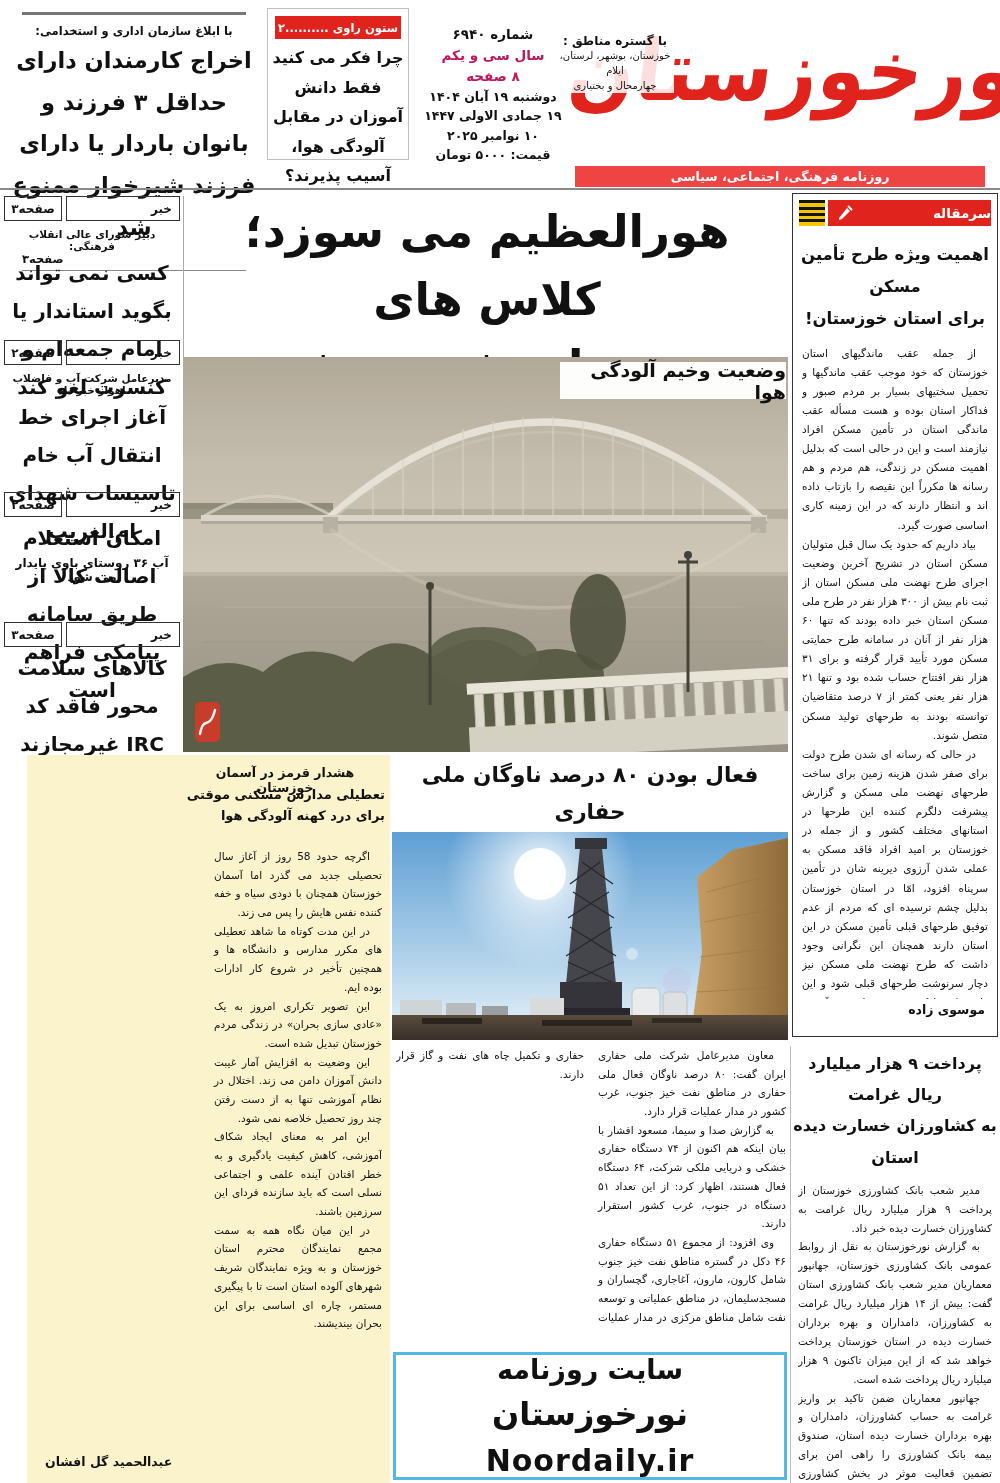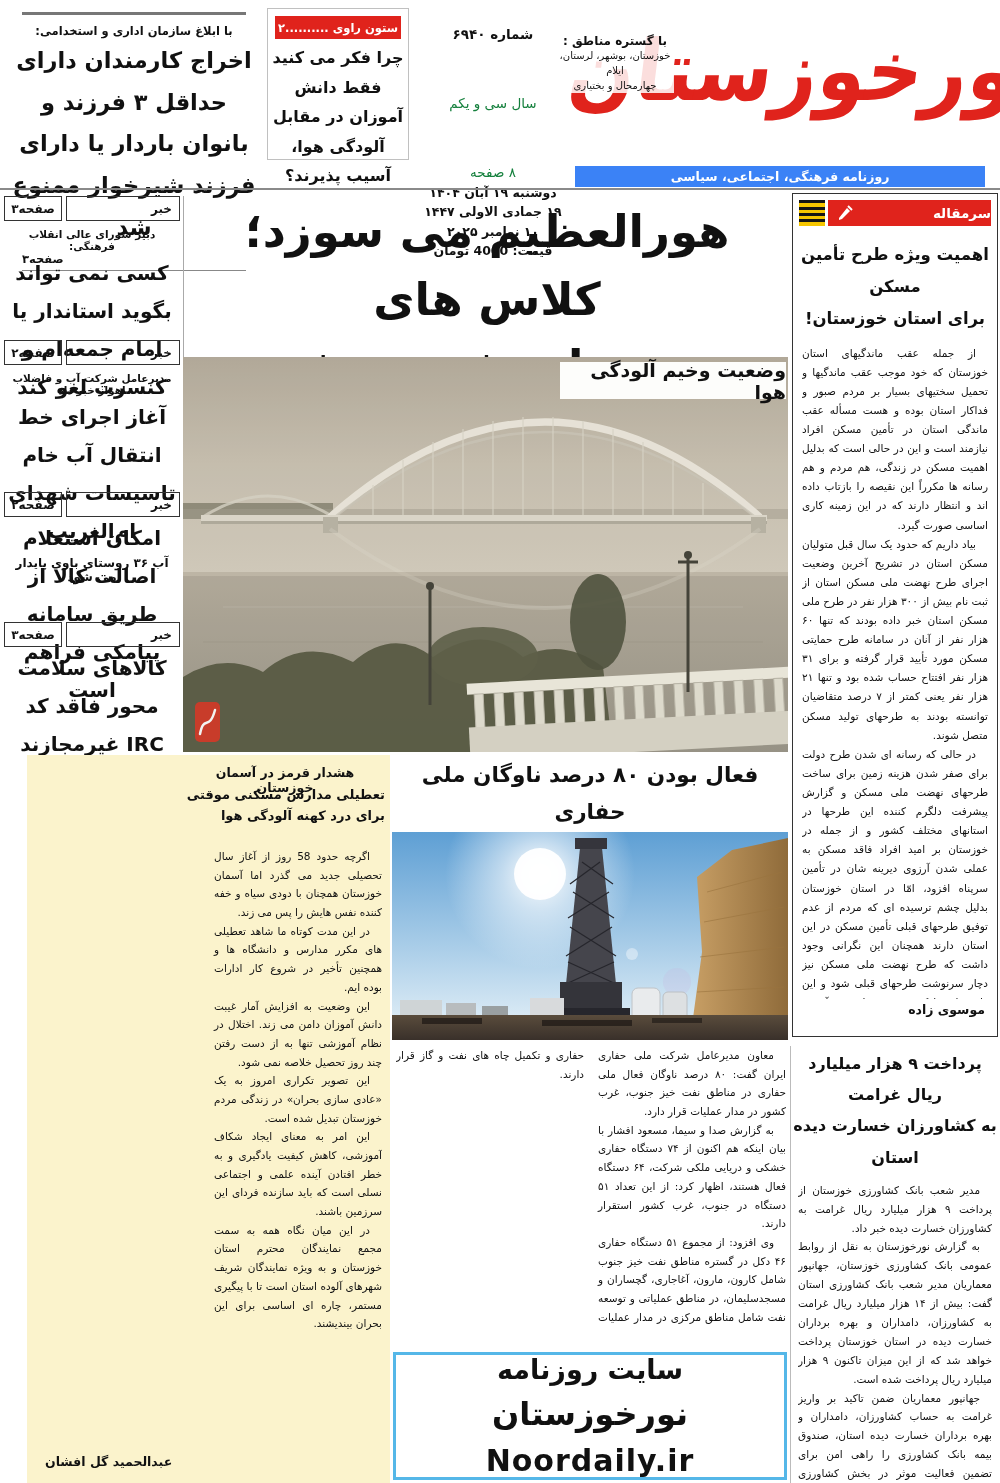--- a/index.html
+++ b/index.html
@@ -15,28 +15,28 @@
   .logo {
     left:618px; top:-14px; width:380px; height:170px;
     display:flex; align-items:center; justify-content:center;
     color:#e0231c; font-weight:bold; font-size:78px;
     transform:skewX(-7deg) scaleY(1.08); white-space:nowrap; overflow:visible;
   }
   .coverage { left:556px; top:34px; width:118px; text-align:center; background:rgba(255,255,255,.85); }
   .coverage .cv-title { font-size:12px; font-weight:bold; }
   .coverage .cv-line { font-size:10px; line-height:1.5; }
   .tagline-bar {
-    left:575px; top:166px; width:410px; height:21px; background:#3b82f6;
+    left:575px; top:166px; width:410px; height:21px; background:#ef4444;
     color:#fff; font-weight:bold; font-size:12.5px;
     display:flex; align-items:center; justify-content:center;
   }
   .issue-info { left:413px; top:24px; width:160px; text-align:center; }
   .issue-info div { line-height:1.55; }
   .ii-num   { font-size:13.5px; font-weight:bold; }
-  .ii-pink  { font-size:13.5px; font-weight:normal; color:#15803d;margin-top:48px; }
+  .ii-pink  { font-size:13.5px; font-weight:bold; color:#be185d; }
   .ii-date  { font-size:12.5px; font-weight:bold; }
 
   .ravi-box { left:267px; top:8px; width:142px; height:152px; border:1px solid #c0c0c0; background:#fff; }
   .ravi-head {
     margin:7px 7px 2px 7px; height:23px; background:#e0231c; color:#fff;
     font-size:11.5px; font-weight:bold; display:flex; align-items:center; justify-content:center;
   }
   .ravi-body { font-size:16px; font-weight:bold; text-align:center; line-height:1.85; padding:2px 4px; }
 
   .tl-article { left:8px; top:12px; width:252px; }
@@ -141,21 +141,21 @@
     <div class="ravi-body">چرا فکر می کنید فقط دانش آموزان در مقابل آلودگی هوا، آسیب پذیرند؟</div>
   </div>
 
   <div class="abs issue-info">
     <div class="ii-num">شماره ۶۹۴۰</div>
     <div class="ii-pink">سال سی و یکم</div>
     <div class="ii-pink">۸ صفحه</div>
     <div class="ii-date">دوشنبه ۱۹ آبان ۱۴۰۴</div>
     <div class="ii-date">۱۹ جمادی الاولی ۱۴۴۷</div>
     <div class="ii-date">۱۰ نوامبر ۲۰۲۵</div>
-    <div class="ii-date">قیمت: 4000 تومان</div>
+    <div class="ii-date">قیمت: ۵۰۰۰ تومان</div>
   </div>
 
   <div class="abs logo">نورخوزستان</div>
 
   <div class="abs coverage">
     <div class="cv-title">با گستره مناطق :</div>
     <div class="cv-line">خوزستان، بوشهر، لرستان، ایلام</div>
     <div class="cv-line">چهارمحال و بختیاری</div>
   </div>
 
@@ -375,22 +375,22 @@
 
   <div class="abs yellow-box">
     <div class="yellow-kicker">هشدار قرمز در آسمان خوزستان</div>
     <div class="yellow-title">
       <div>تعطیلی مدارس مسکنی موقتی</div>
       <div>برای درد کهنه آلودگی هوا</div>
     </div>
     <div class="yellow-body just">
       <p>اگرچه حدود 58 روز از آغاز سال تحصیلی جدید می گذرد اما آسمان خوزستان همچنان با دودی سیاه و خفه کننده نفس هایش را پس می زند.</p>
       <p>در این مدت کوتاه ما شاهد تعطیلی های مکرر مدارس و دانشگاه ها و همچنین تأخیر در شروع کار ادارات بوده ایم.</p>
+      <p>این تصویر تکراری امروز به یک «عادی سازی بحران» در زندگی مردم خوزستان تبدیل شده است.</p>
       <p>این وضعیت به افزایش آمار غیبت دانش آموزان دامن می زند. اختلال در نظام آموزشی تنها به از دست رفتن چند روز تحصیل خلاصه نمی شود.</p>
-      <p>این تصویر تکراری امروز به یک «عادی سازی بحران» در زندگی مردم خوزستان تبدیل شده است.</p>
       <p>این امر به معنای ایجاد شکاف آموزشی، کاهش کیفیت یادگیری و به خطر افتادن آینده علمی و اجتماعی نسلی است که باید سازنده فردای این سرزمین باشند.</p>
       <p>در این میان نگاه همه به سمت مجمع نمایندگان محترم استان خوزستان و به ویژه نمایندگان شریف شهرهای آلوده استان است تا با پیگیری مستمر، چاره ای اساسی برای این بحران بیندیشند.</p>
     </div>
     <div class="yellow-sign">عبدالحمید گل افشان</div>
   </div>
 
   <div class="abs editorial">
     <div class="ed-header">
       <div class="ed-stripes"></div>
       <div class="ed-bar">

